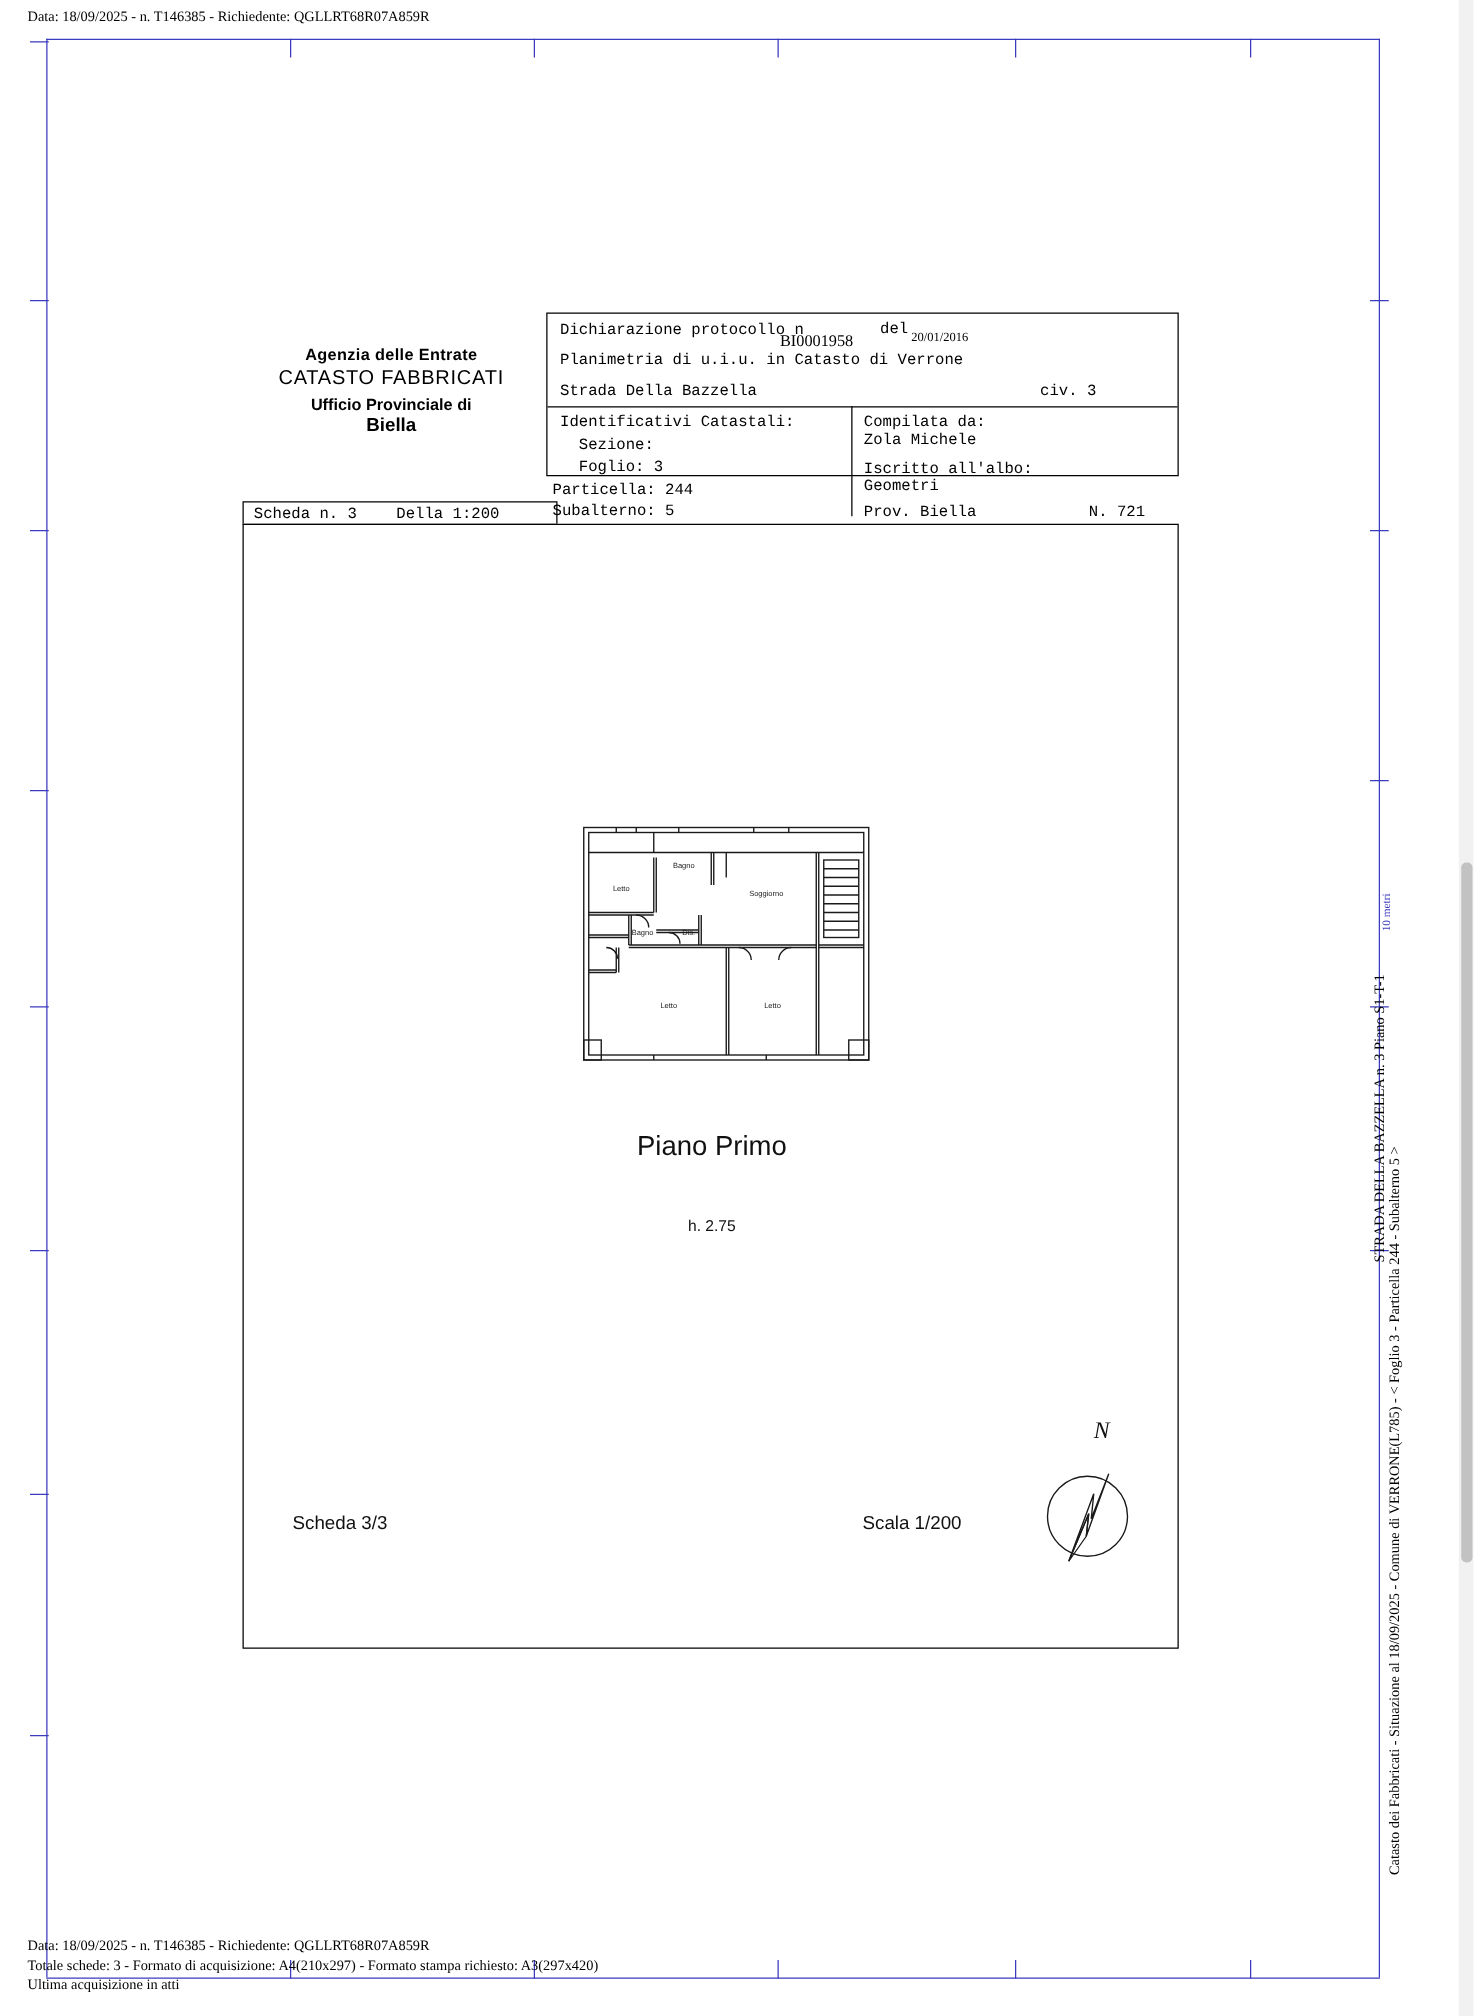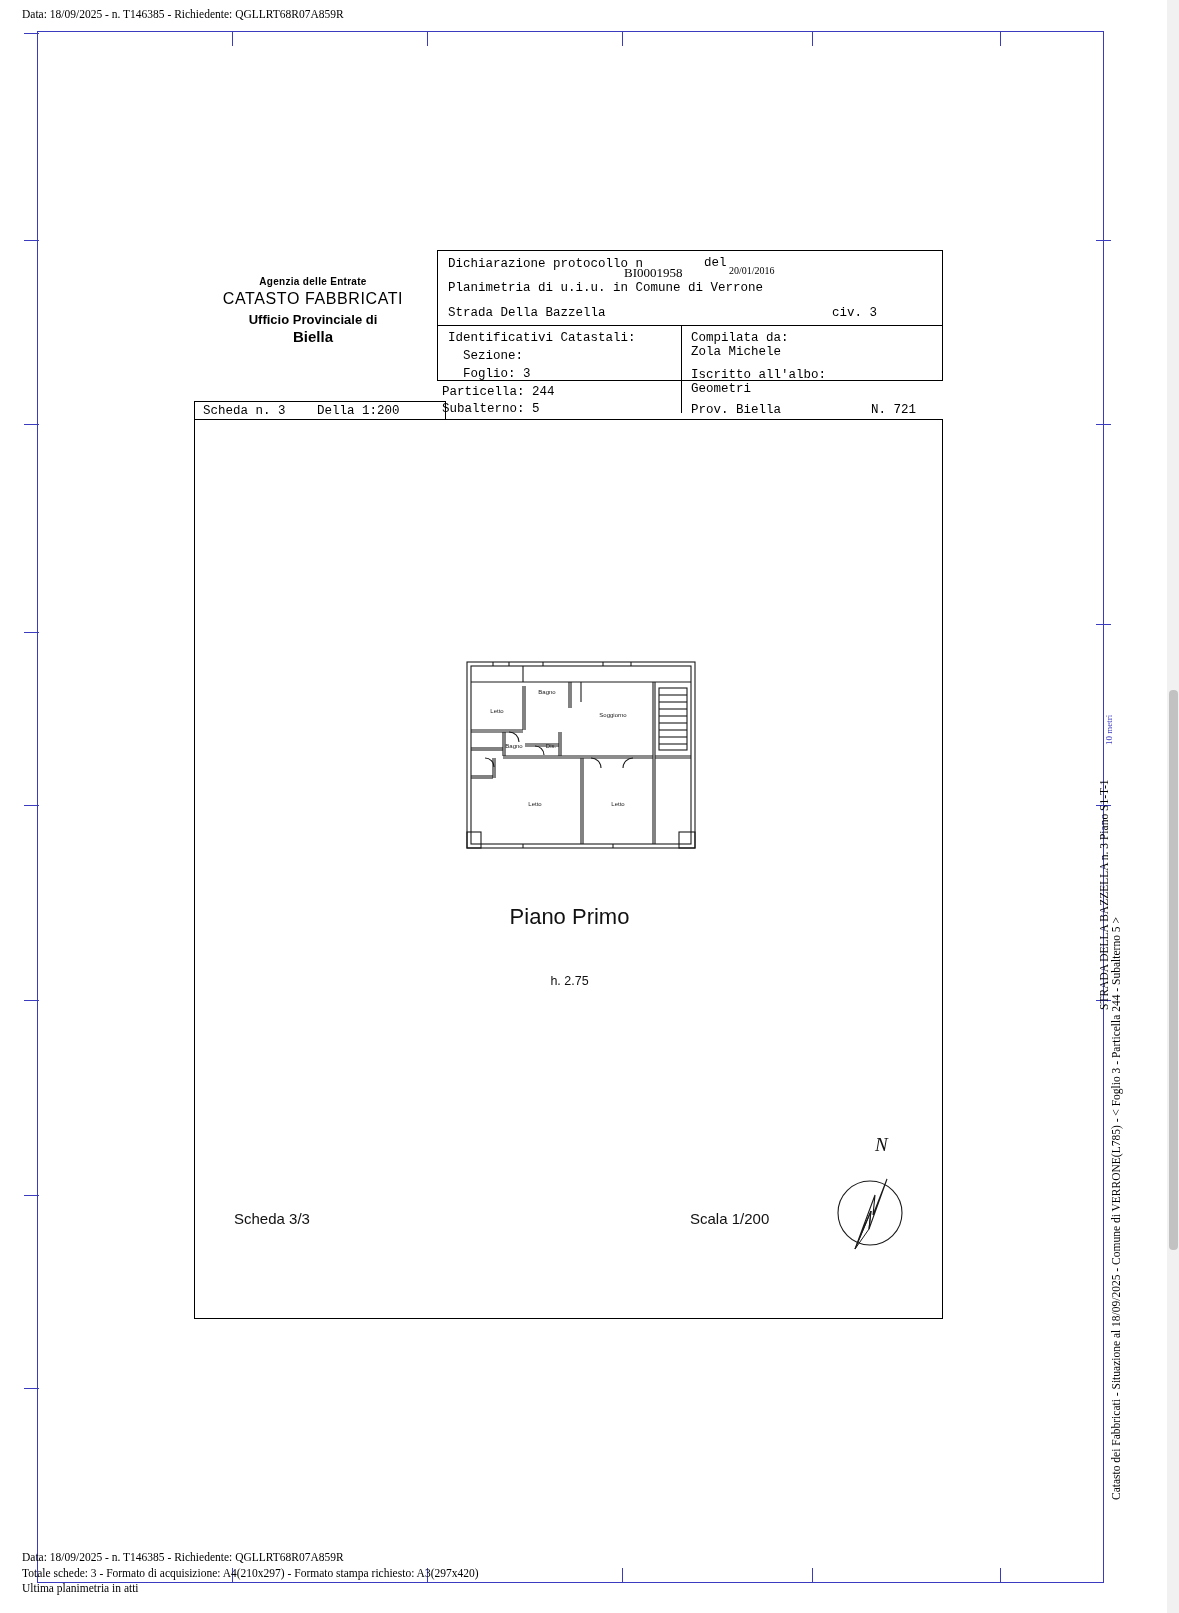--- a/index.html
+++ b/index.html
@@ -68,21 +68,21 @@
 
   
   #agency {
     position: absolute;
     left: 196px; top: 276px;
     width: 234px;
     text-align: center;
     font-family: "Liberation Sans", sans-serif;
     color: #000;
   }
-  #agency .l1 { font-size: 10px; font-weight: bold; letter-spacing: .3px; }
+  #agency .l1 { font-size: 13px; font-weight: bold; letter-spacing: .3px; }
   #agency .l2 { font-size: 16px; letter-spacing: .6px; margin-top: 3px; }
   #agency .l3 { font-size: 13px; font-weight: bold; margin-top: 4px; }
   #agency .l4 { font-size: 15px; font-weight: bold; margin-top: 1px; }
 
   
   #protocol-box {
     position: absolute;
     left: 437px; top: 250px;
     width: 506px; height: 131px;
     border: 1px solid #000;
@@ -214,21 +214,21 @@
     <div class="l2">CATASTO FABBRICATI</div>
     <div class="l3">Ufficio Provinciale di</div>
     <div class="l4">Biella</div>
   </div>
 
   <div id="protocol-box">
     <div class="row" id="proto-l1">Dichiarazione protocollo n</div>
     <div class="row" id="proto-num">BI0001958</div>
     <div class="row" id="proto-del">del</div>
     <div class="row" id="proto-date">20/01/2016</div>
-    <div class="row" id="proto-l2">Planimetria di u.i.u. in Comune di Verrone</div>
+    <div class="row" id="proto-l2">Planimetria di u.i.u. in Catasto di Verrone</div>
     <div class="row" id="proto-addr">Strada Della Bazzella</div>
     <div class="row" id="proto-civ">civ. 3</div>
 
     <div id="divider-h"></div>
     <div id="divider-v"></div>
 
     <div class="row" id="ident-title">Identificativi Catastali:</div>
     <div class="row" id="ident-sez">Sezione:</div>
     <div class="row" id="ident-fog">Foglio: 3</div>
     <div class="row" id="ident-part">Particella: 244</div>
@@ -340,19 +340,19 @@
       <path d="M 30 84 L 46 46 L 44 64 Z" fill="none" stroke="#1a1a1a" stroke-width="1"></path>
     </svg>
   </div>
 
   <div class="vert-text" id="side-caption-main">Catasto dei Fabbricati - Situazione al 18/09/2025 - Comune di VERRONE(L785) - &lt; Foglio 3 - Particella  244 - Subalterno 5 &gt;</div>
   <div class="vert-text" id="side-caption-sub">STRADA DELLA BAZZELLA n. 3 Piano S1-T-1</div>
   <div class="vert-text" id="side-scale-label">10 metri</div>
 
   <div class="doc-meta" id="meta-bottom1">Data: 18/09/2025 - n. T146385 - Richiedente: QGLLRT68R07A859R</div>
   <div class="doc-meta" id="meta-bottom2">Totale schede: 3 - Formato di acquisizione: A4(210x297)  - Formato stampa richiesto: A3(297x420)</div>
-  <div class="doc-meta" id="meta-bottom3">Ultima planimetria in atti</div>
+  <div class="doc-meta" id="meta-bottom3">Ultima acquisizione in atti</div>
 
   <div id="scrollbar-track">
     <div id="scrollbar-thumb"></div>
   </div>
 
 </div>
 
 </body></html>

